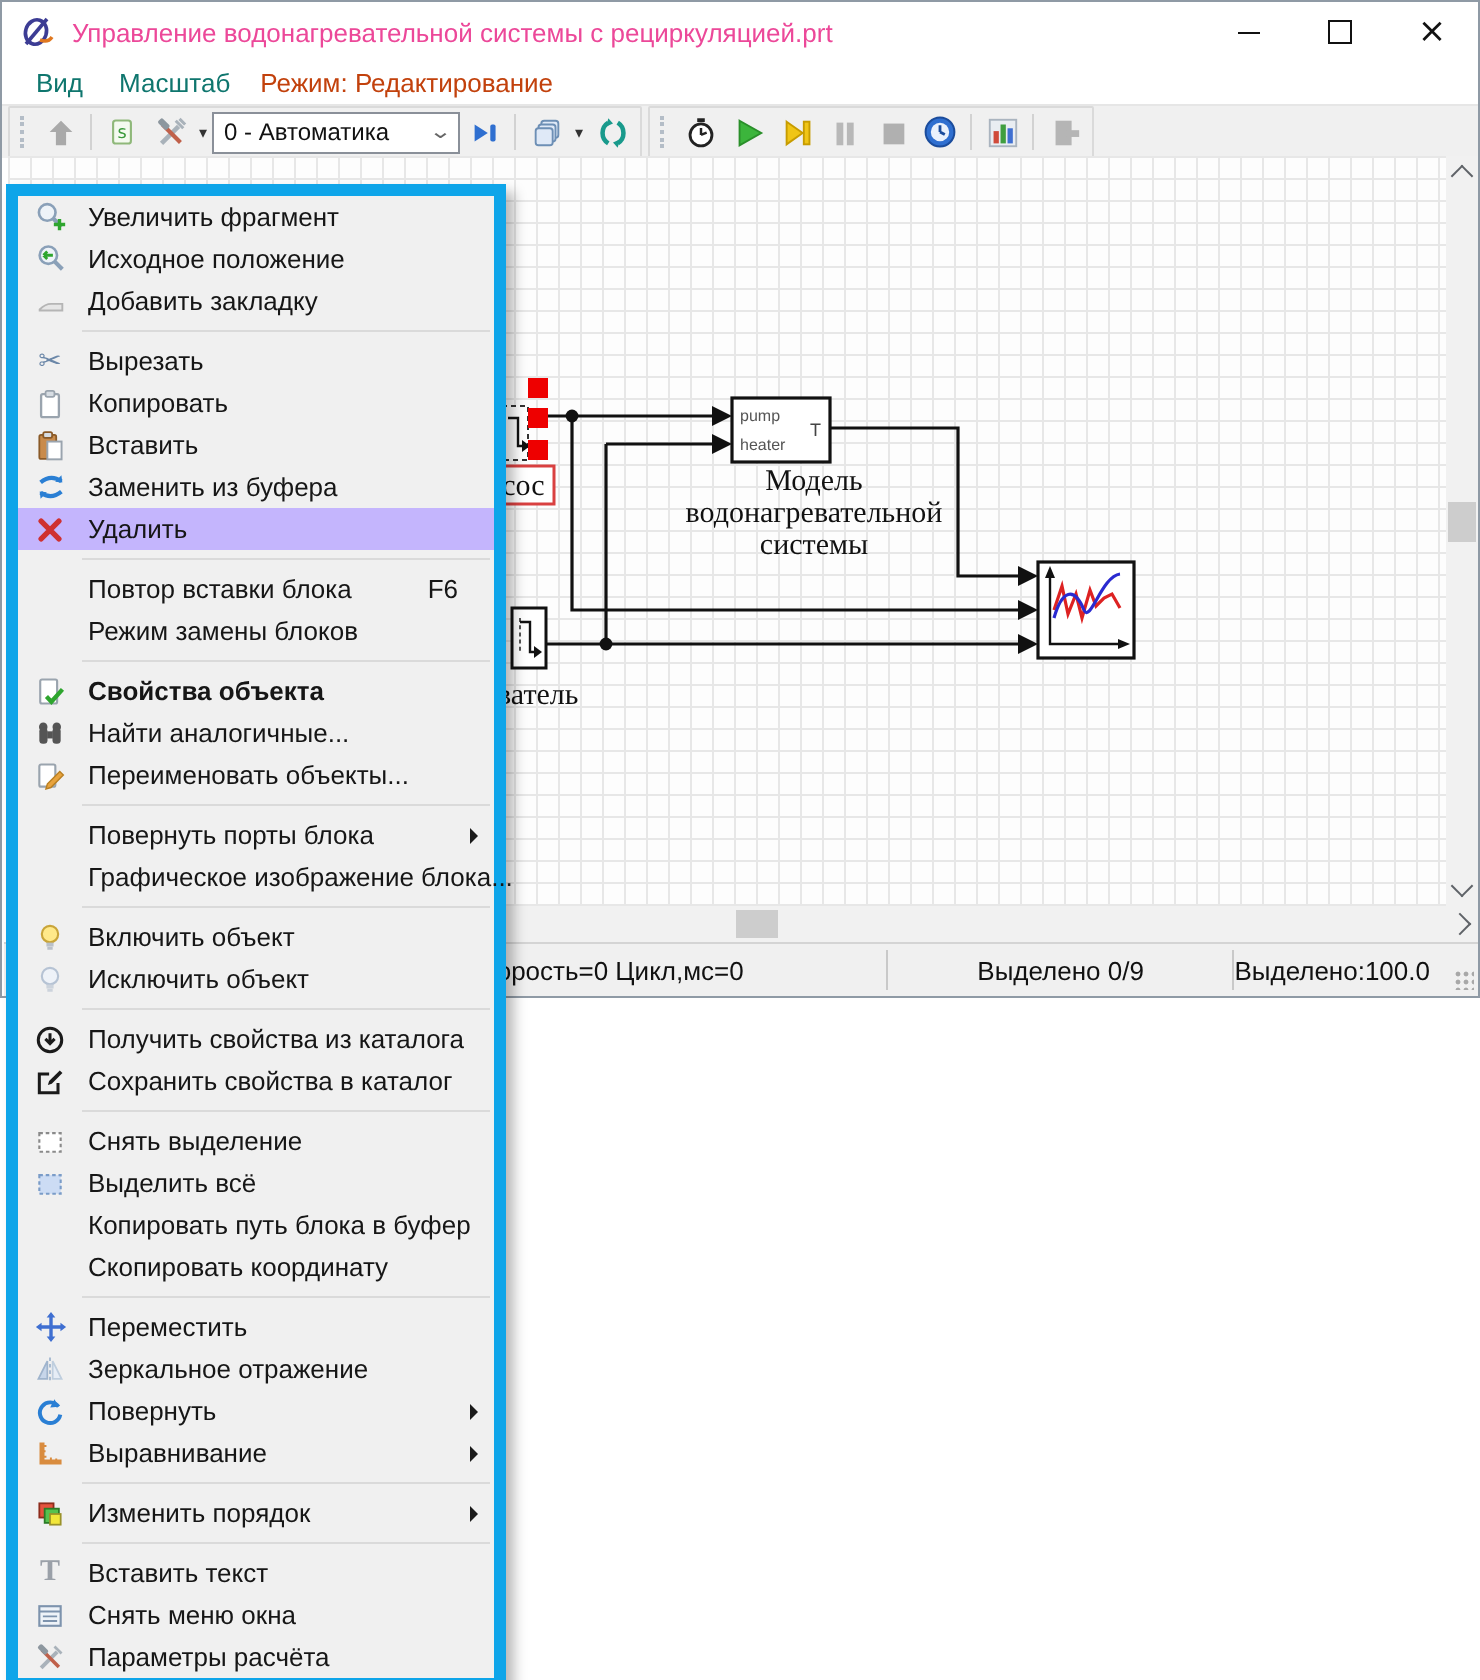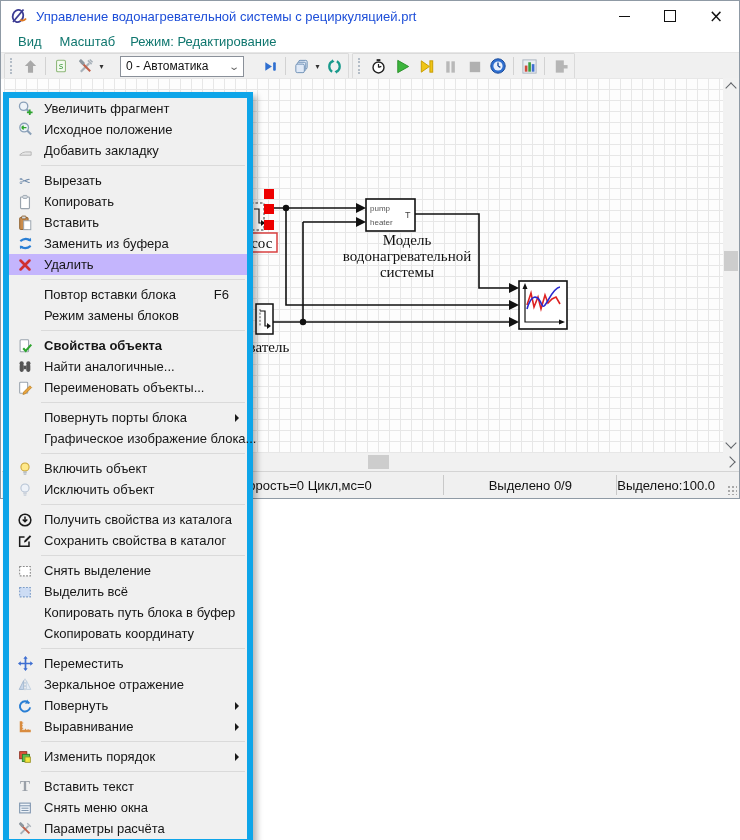--- a/index.html
+++ b/index.html
@@ -8,39 +8,39 @@
     font-family:"Liberation Sans", sans-serif;overflow:hidden;
     -webkit-font-smoothing:antialiased;
   }
   
   .window{
     position:absolute;left:0;top:0;width:740px;height:499px;
     border:1px solid #8f9aa5;background:#fff;box-sizing:border-box;
   }
   .titlebar{height:30px;display:flex;align-items:center;background:#fff;}
   .app-icon{width:18px;height:18px;margin-left:9px;flex:none;}
-  .title-text{font-size:13px;color:#1d4ed8;margin-left:8px;white-space:nowrap;}
+  .title-text{font-size:13px;color:#ec4899;margin-left:8px;white-space:nowrap;}
   .win-controls{margin-left:auto;display:flex;height:30px;}
   .win-btn{width:46px;height:30px;display:flex;align-items:center;justify-content:center;color:#111;}
   .min-glyph{width:11px;height:1px;background:#111;display:block;}
   .max-glyph{width:10px;height:10px;border:1px solid #111;display:block;}
   .close-glyph{font-size:17px;line-height:17px;font-family:"DejaVu Sans",sans-serif;}
   
   .menubar{height:21px;display:flex;align-items:center;background:#fff;font-size:13px;padding-left:8px;}
   .mb-item{padding:0 9px;color:#0f766e;}
-  .mb-mode{padding:0 6px;color:#0f766e;}
+  .mb-mode{padding:0 6px;color:#c2410c;}
   
   .toolbar{height:26px;background:#f0f0f0;border-top:1px solid #e6e6e6;display:flex;align-items:center;}
   .tb-panel{display:flex;align-items:center;height:24px;border:1px solid #dadada;background:#f0f0f0;border-radius:1px;padding:0 2px;margin-left:3px;}
   .grip{width:3px;height:16px;border-left:2px dotted #b4bdc7;margin:0 3px;}
   .tb-sep{width:1px;height:18px;background:#d2d2d2;margin:0 3px;}
   .tb-btn{width:24px;height:21px;display:flex;align-items:center;justify-content:center;flex:none;}
   .tb-dd{width:9px;height:21px;display:flex;align-items:center;justify-content:center;font-size:8px;color:#333;}
   .combo{width:112px;height:19px;background:#fff;border:1px solid #8a9099;font-size:12px;color:#111;
-         display:flex;align-items:center;padding:0 5px;margin:0 14px;}
+         display:flex;align-items:center;padding:0 5px;margin:0 0;}
   .combo-chevron{margin-left:auto;color:#666;font-size:10px;transform:scaleX(1.4);}
   
   .canvas{
     position:absolute;left:3px;top:77px;width:719px;height:375px;background:#fdfdfd;
     background-image:linear-gradient(to right,#e7e7e7 1px,transparent 1px),
                      linear-gradient(to bottom,#e7e7e7 1px,transparent 1px);
     background-size:11px 11px;
   }
   .canvas svg{position:absolute;left:0;top:0;}
   

